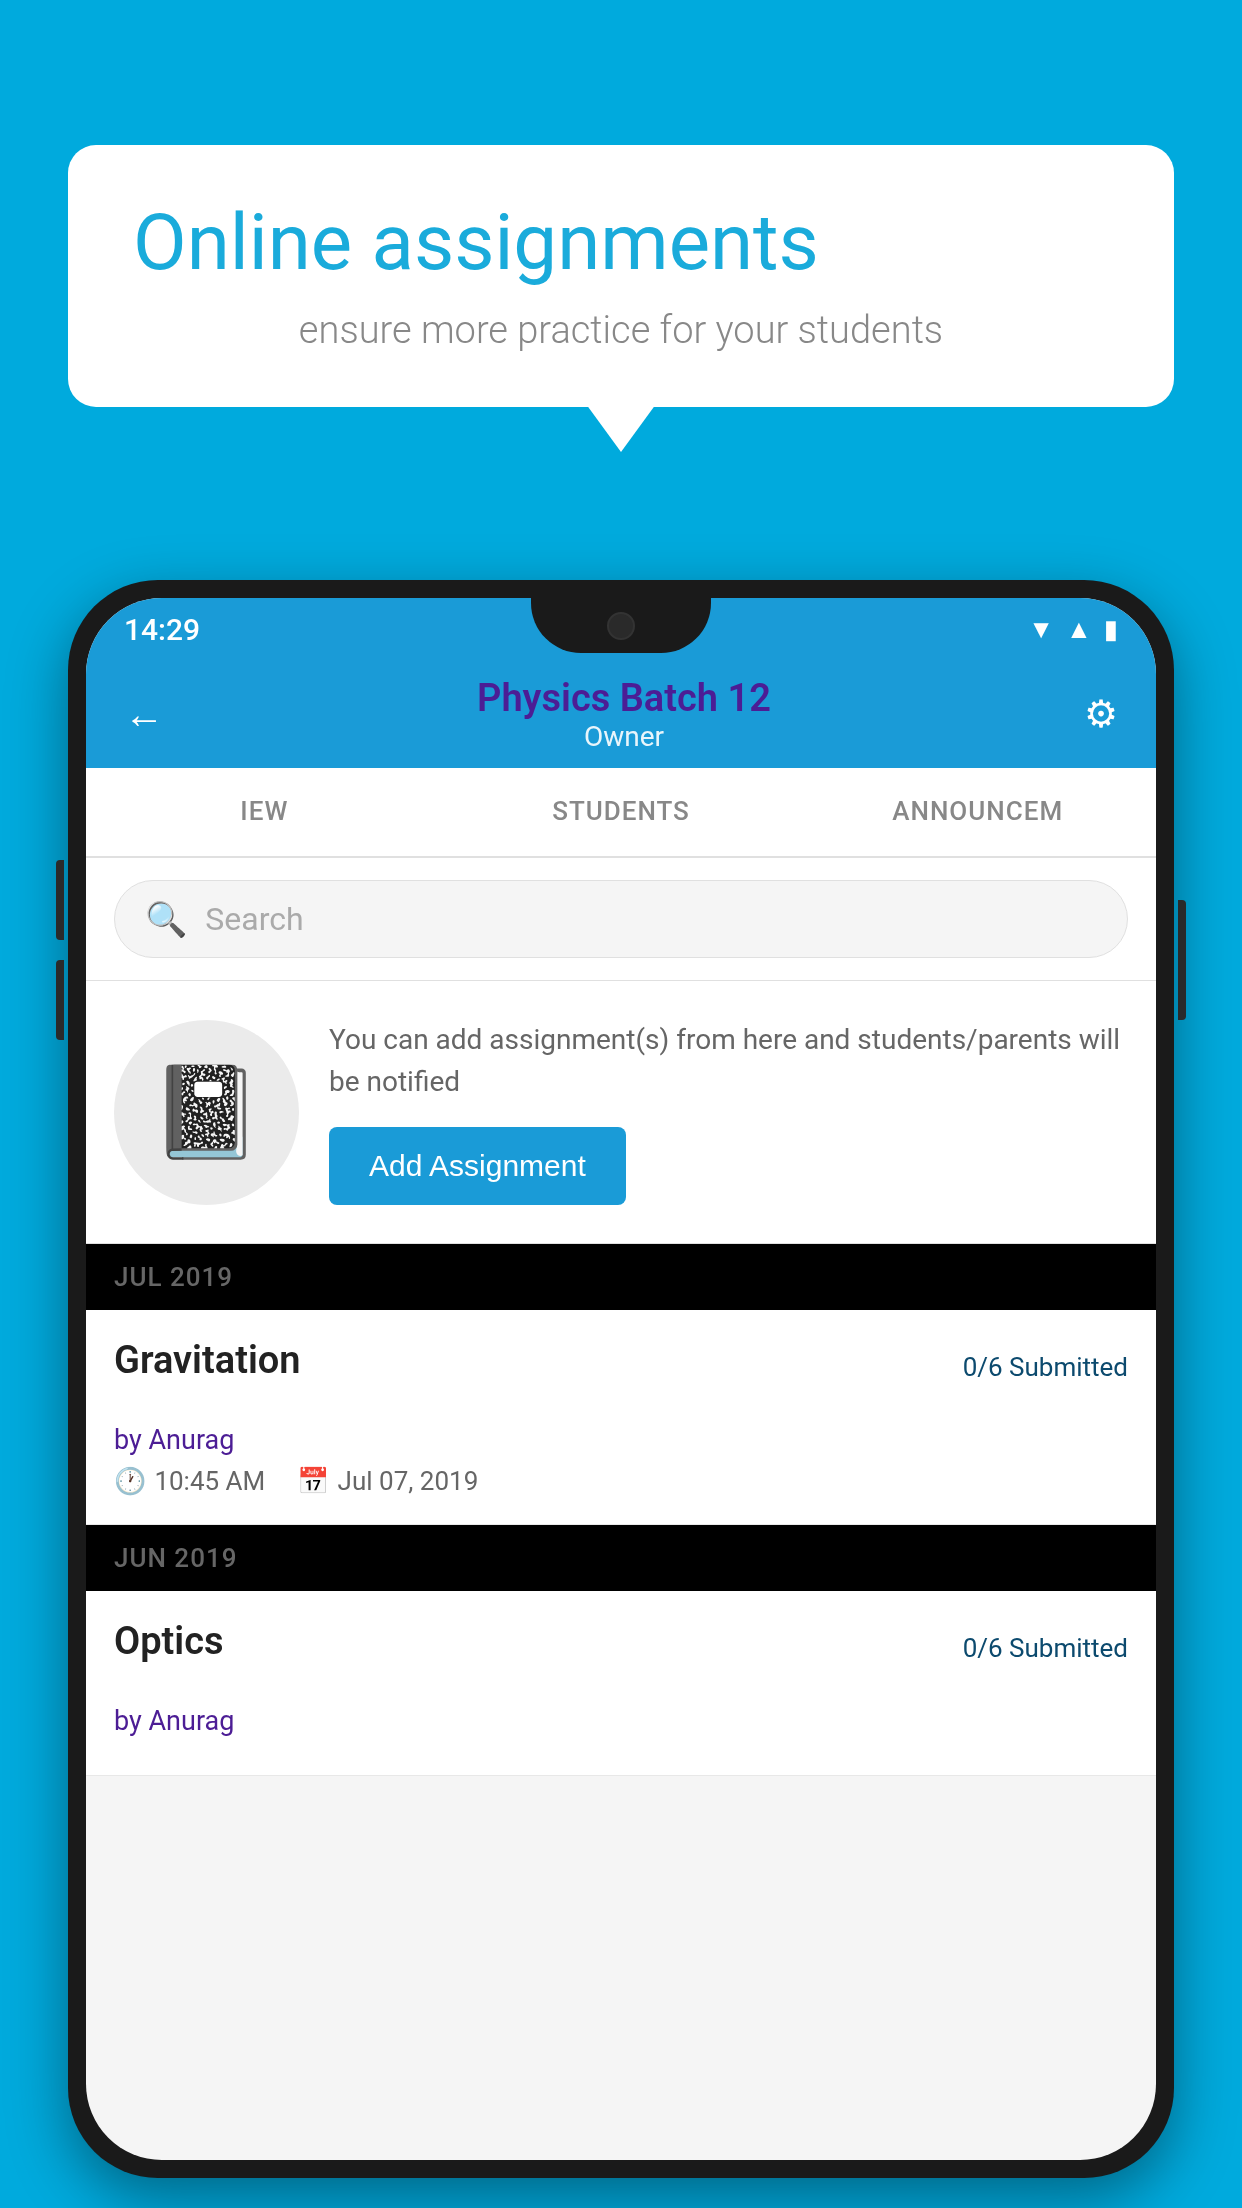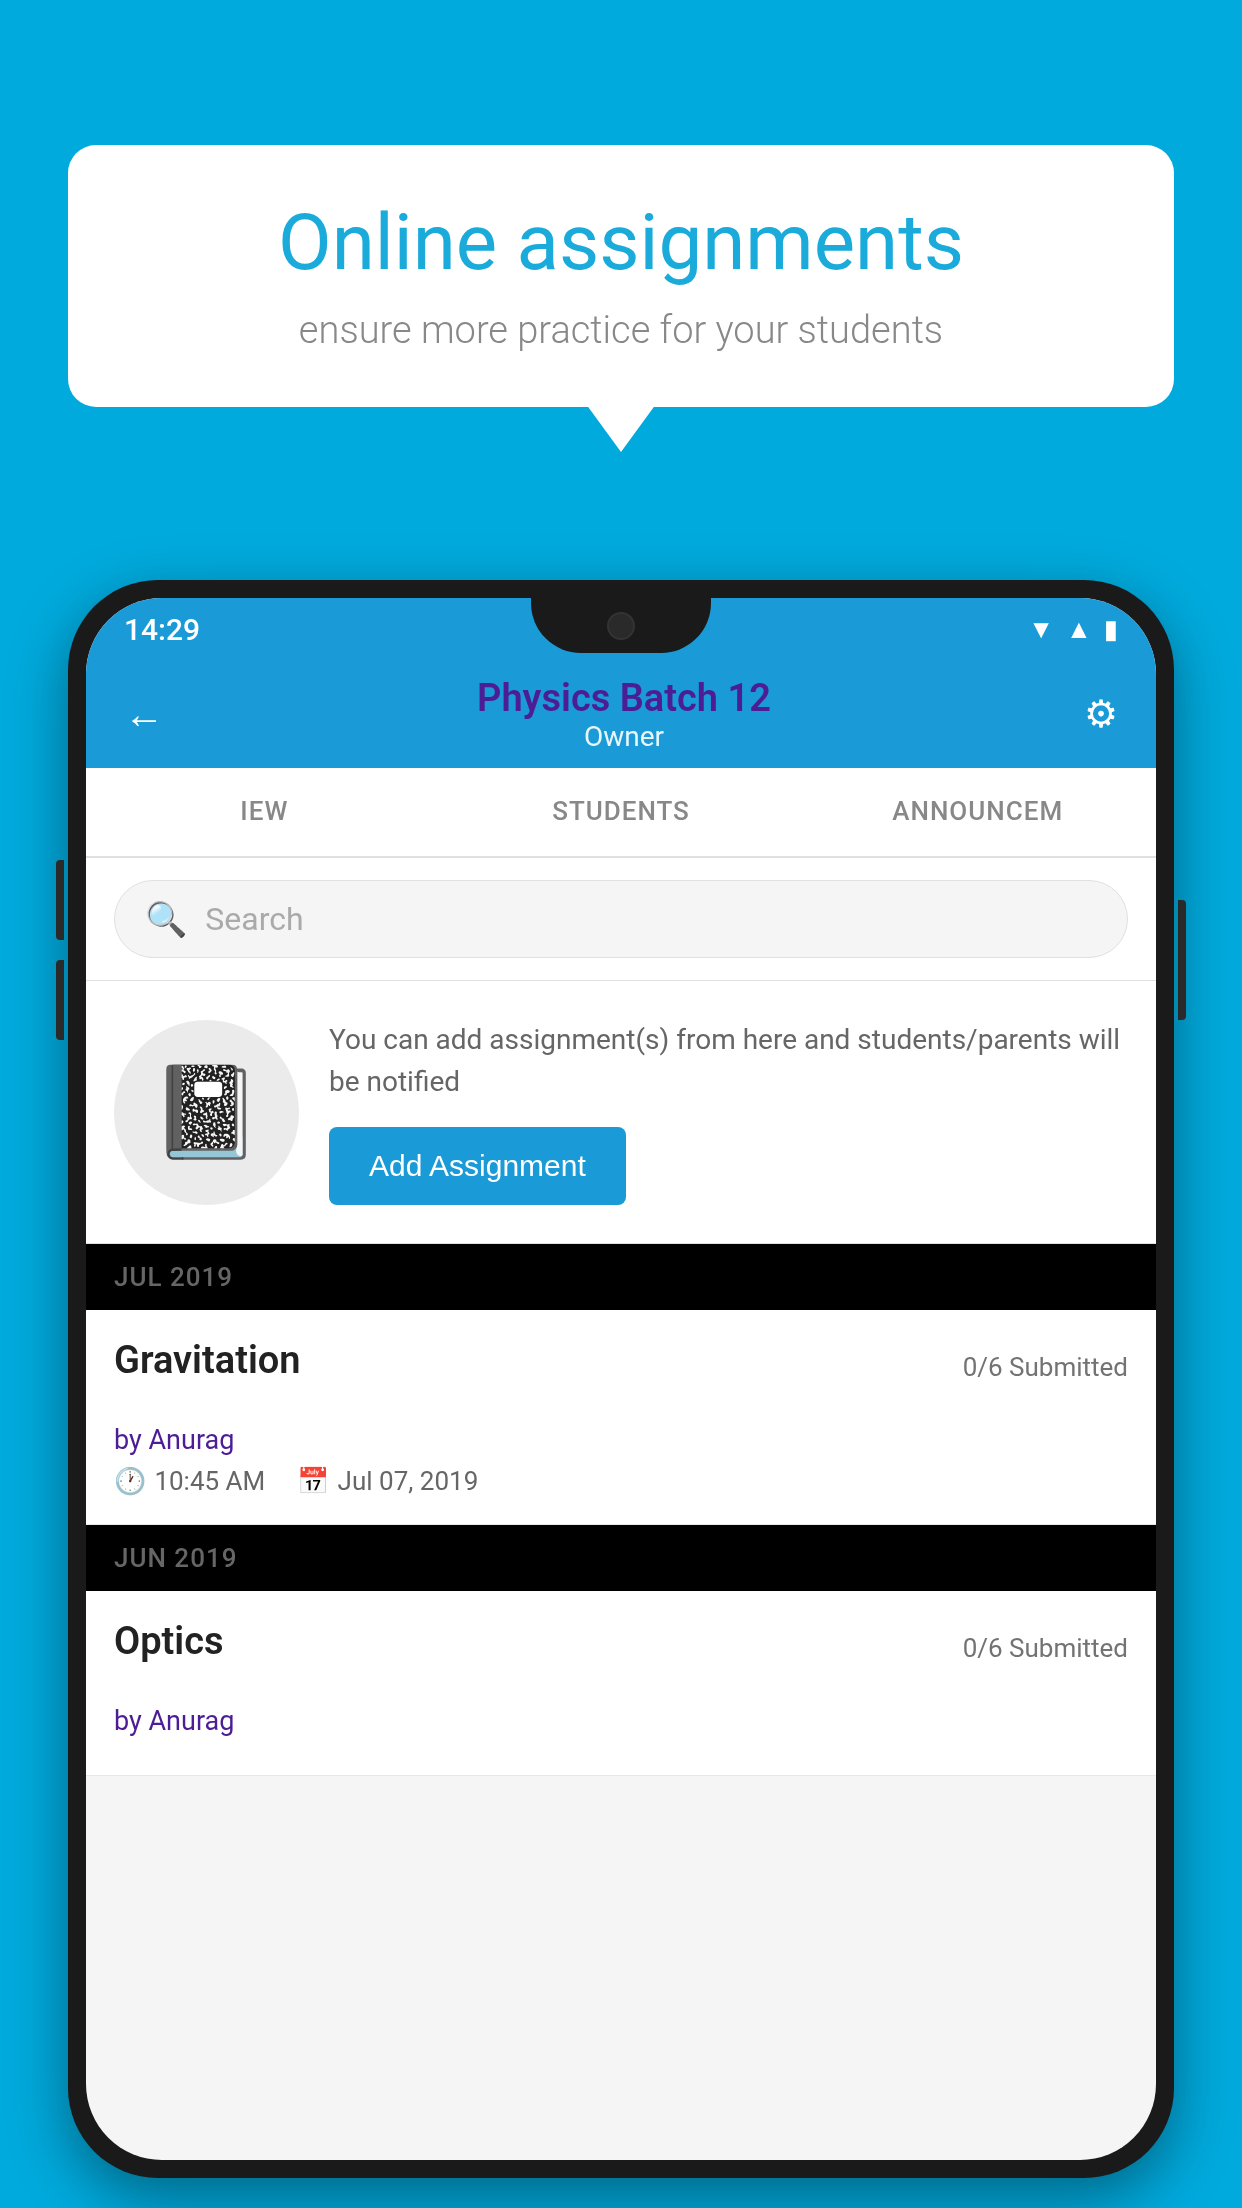--- a/index.html
+++ b/index.html
@@ -38,21 +38,20 @@
       height: 0;
       border-left: 35px solid transparent;
       border-right: 35px solid transparent;
       border-top: 48px solid white;
     }
 
     .speech-bubble h1 {
       font-size: 78px;
       color: #1AABDB;
       font-weight: 400;
-      text-align: center;
       margin-bottom: 22px;
       line-height: 1.1;
     }
 
     .speech-bubble p {
       font-size: 38px;
       color: #888;
       text-align: center;
       font-weight: 300;
     }
@@ -294,21 +293,21 @@
     }
 
     .assignment-name {
       font-size: 38px;
       font-weight: 600;
       color: #222;
     }
 
     .assignment-submitted {
       font-size: 26px;
-      color: #737373;
+      color: #0c4a6e;
     }
 
     .assignment-author {
       color: #4c1d95;
       font-size: 27px;
       margin-bottom: 10px;
       margin-top: 42px;
     }
 
     .assignment-meta {

